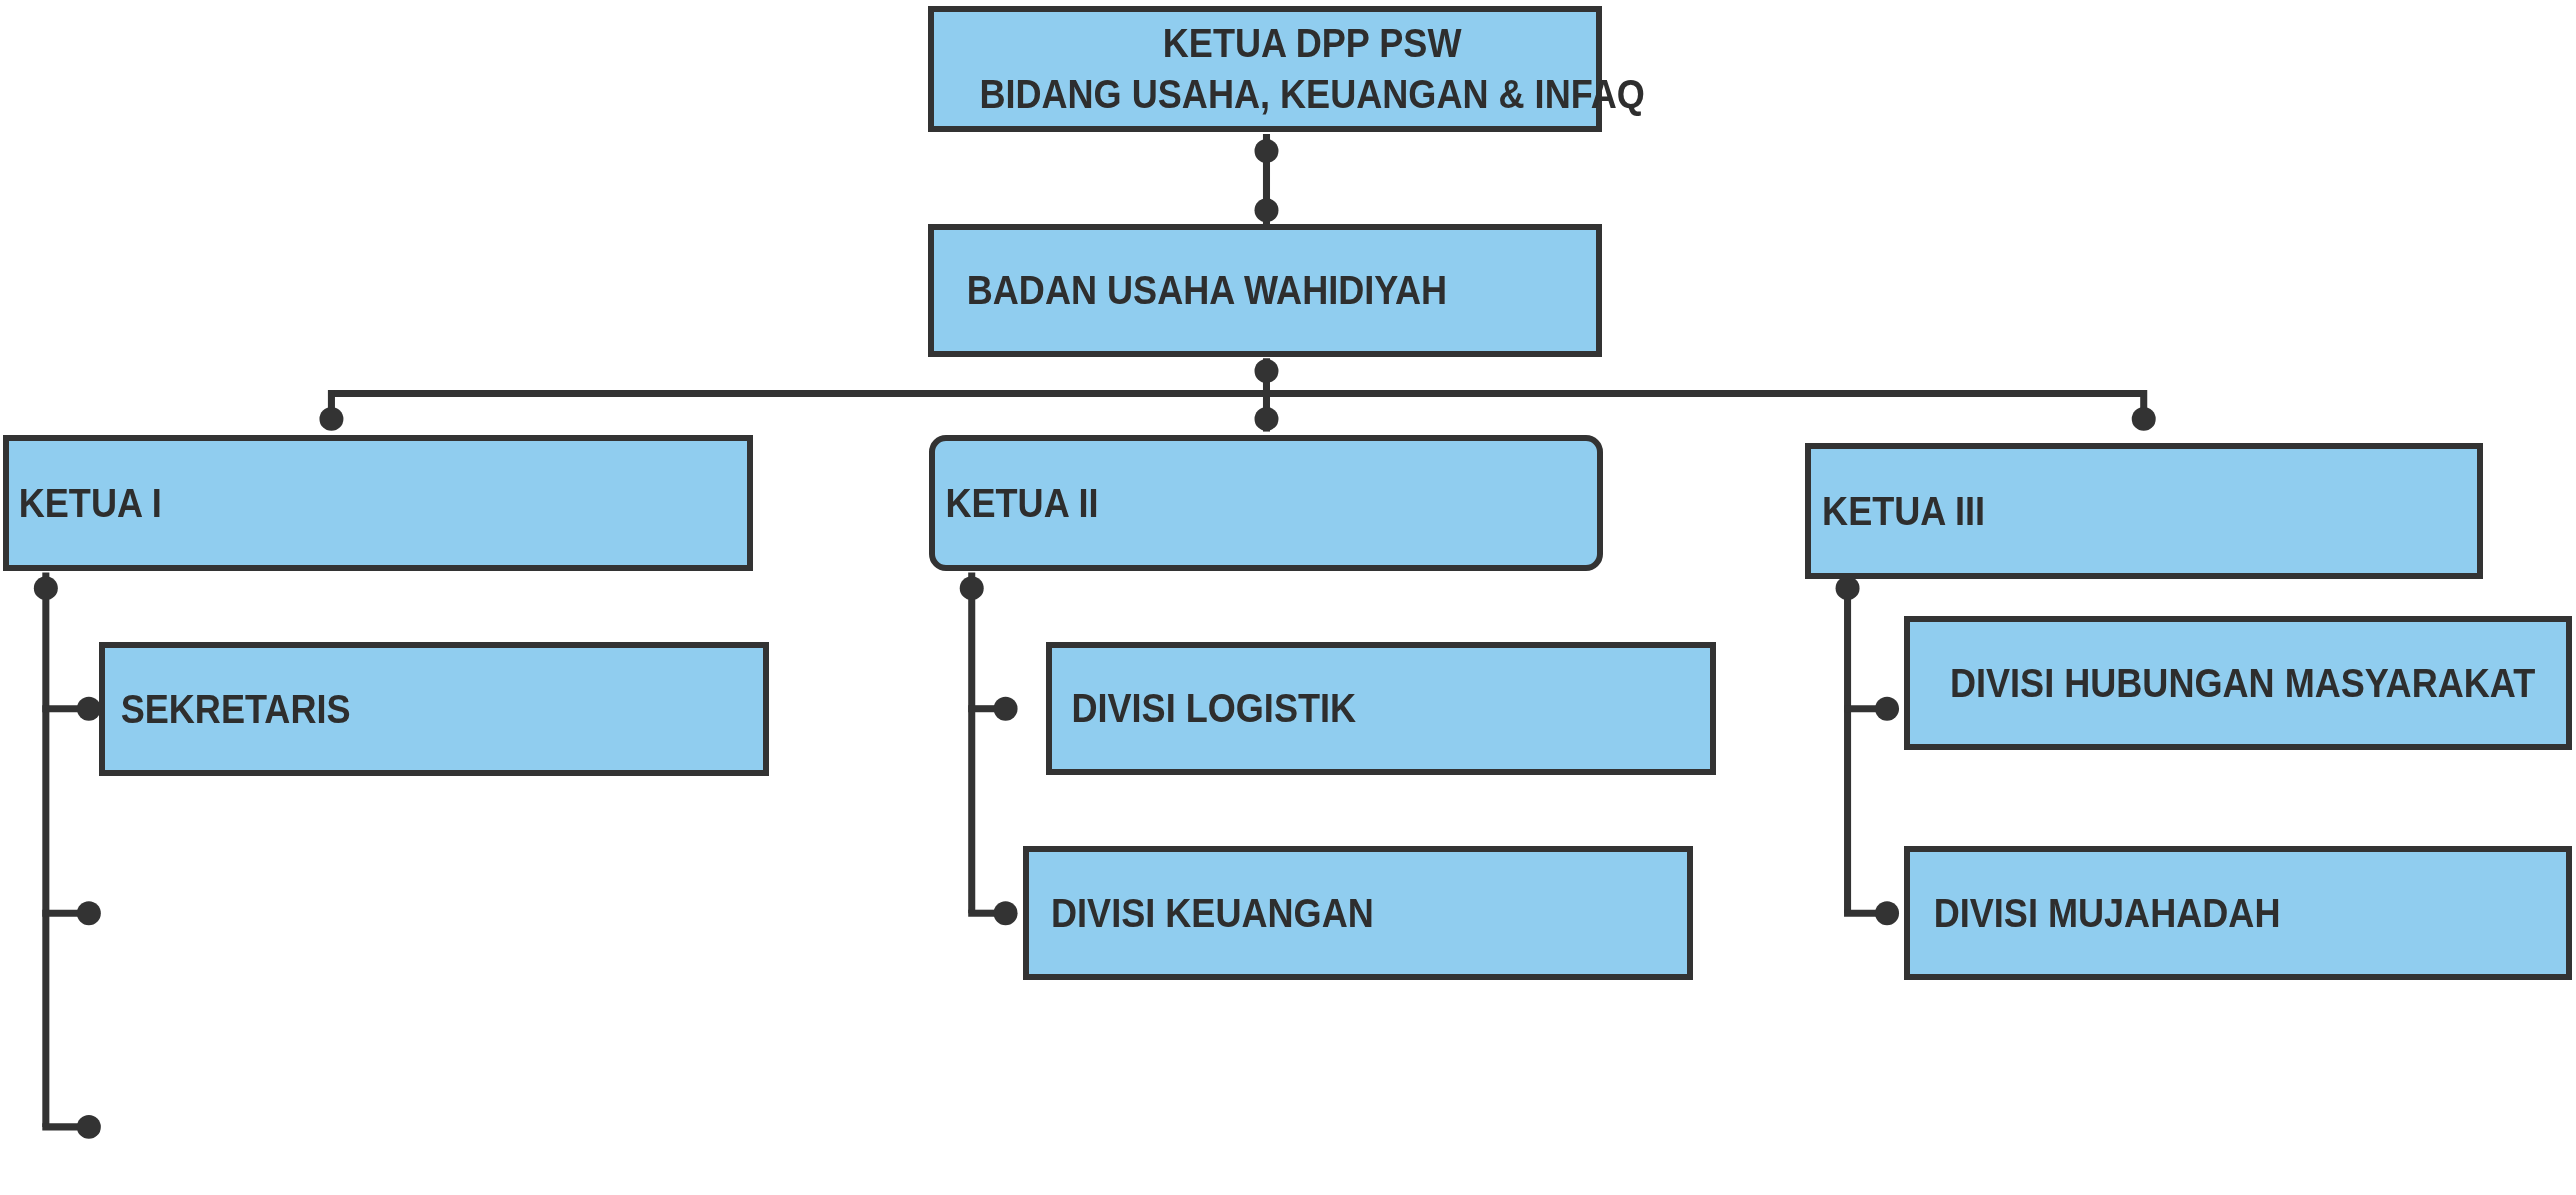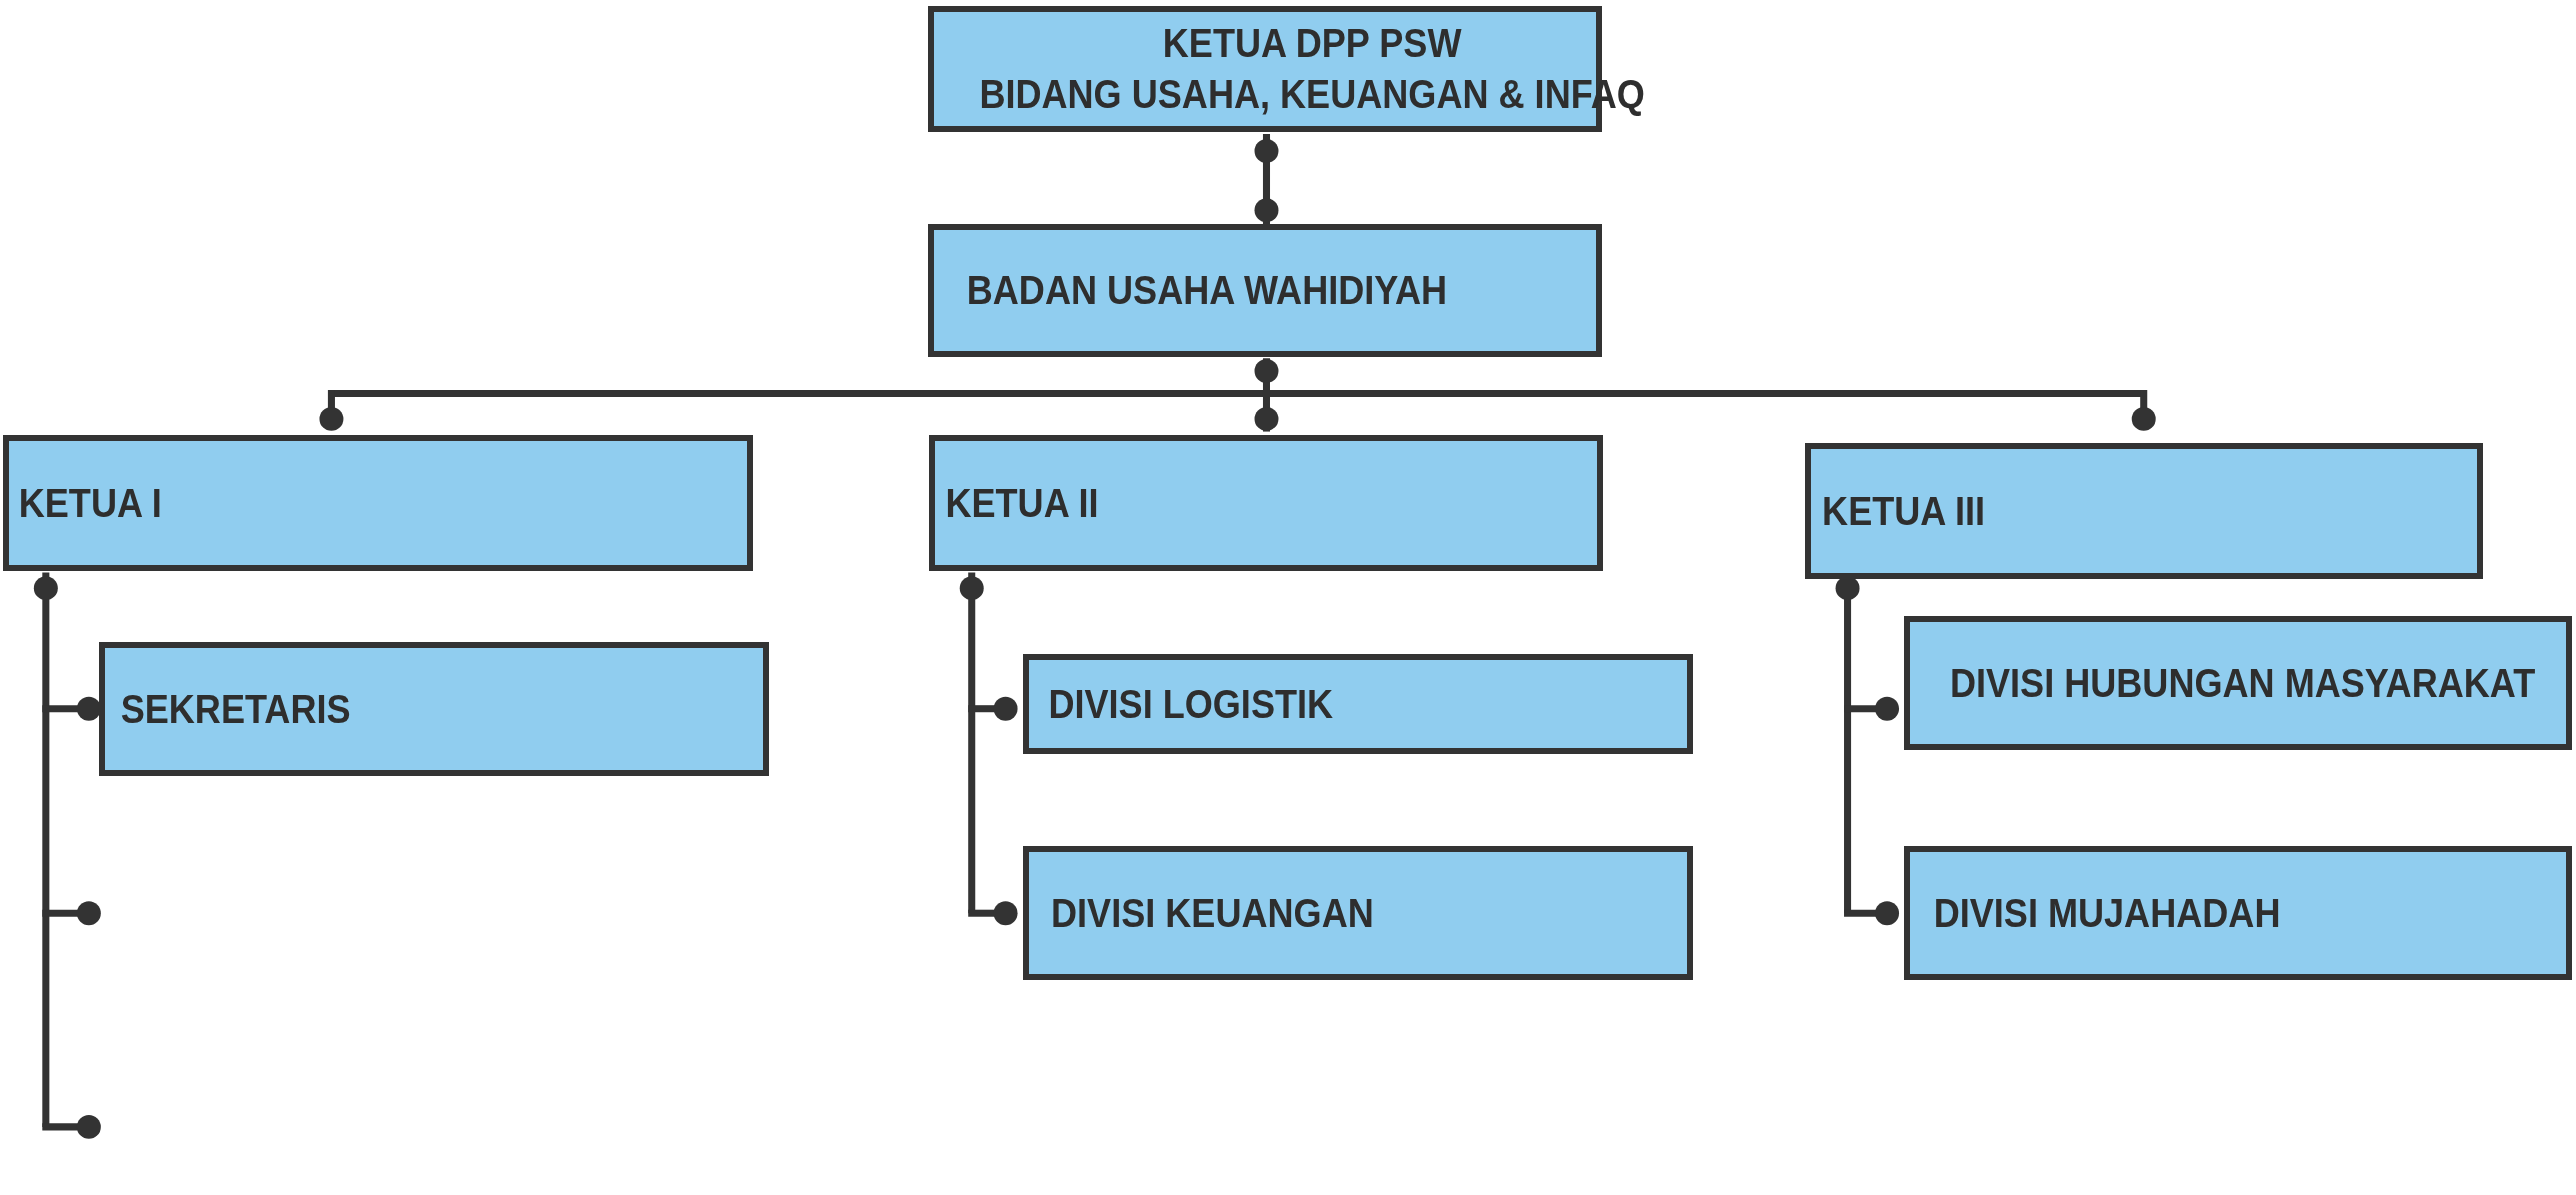--- a/index.html
+++ b/index.html
@@ -52,26 +52,26 @@
   }
   .node .label {
     display: block;
     transform: scaleX(0.88);
     white-space: nowrap;
   }
   
   .n-root       { left: 928px; top:    6.3px; width: 674px; height: 126px; }
   .n-badan      { left: 928px; top:  224px; width: 674px; height: 133px; }
   .n-ketua1     { left:    2.8px; top:  435px; width: 750px; height: 136px; }
-  .n-ketua2     { left: 929px; top:  435px; width: 674px; height: 136px; }
+  .n-ketua2     { left: 929px; top:  435px; width: 674px; height: 136px; border-radius: 17px; }
   .n-ketua3     { left: 1805px; top:  435px; width: 678px; height: 136px; margin-top: 8px; }
   .n-sekretaris { left:  99px; top:  642px; width: 670px; height: 134px; }
   .n-bendahara  { left:  99px; top: 846px; width: 670px; height: 134px; }
   .n-marketing  { left:  99px; top: 1060px; width: 670px; height: 134px; }
-  .n-logistik   { left: 1023px; top:  642px; width: 670px; height: 100px; margin-top: 12px; }
+  .n-logistik   { left: 1046px; top:  642px; width: 670px; height: 133px; }
   .n-keuangan   { left: 1023px; top: 846px; width: 670px; height: 134px; }
   .n-humas      { left: 1904px; top:  616px; width: 668px; height: 134px; }
   .n-mujahadah  { left: 1904px; top: 846px; width: 668px; height: 134px; }
 </style>
 </head>
 <body>
 
 <div id="chart">
 
   <svg class="wires" viewBox="0 0 3653 1696" xmlns="http://www.w3.org/2000/svg">

